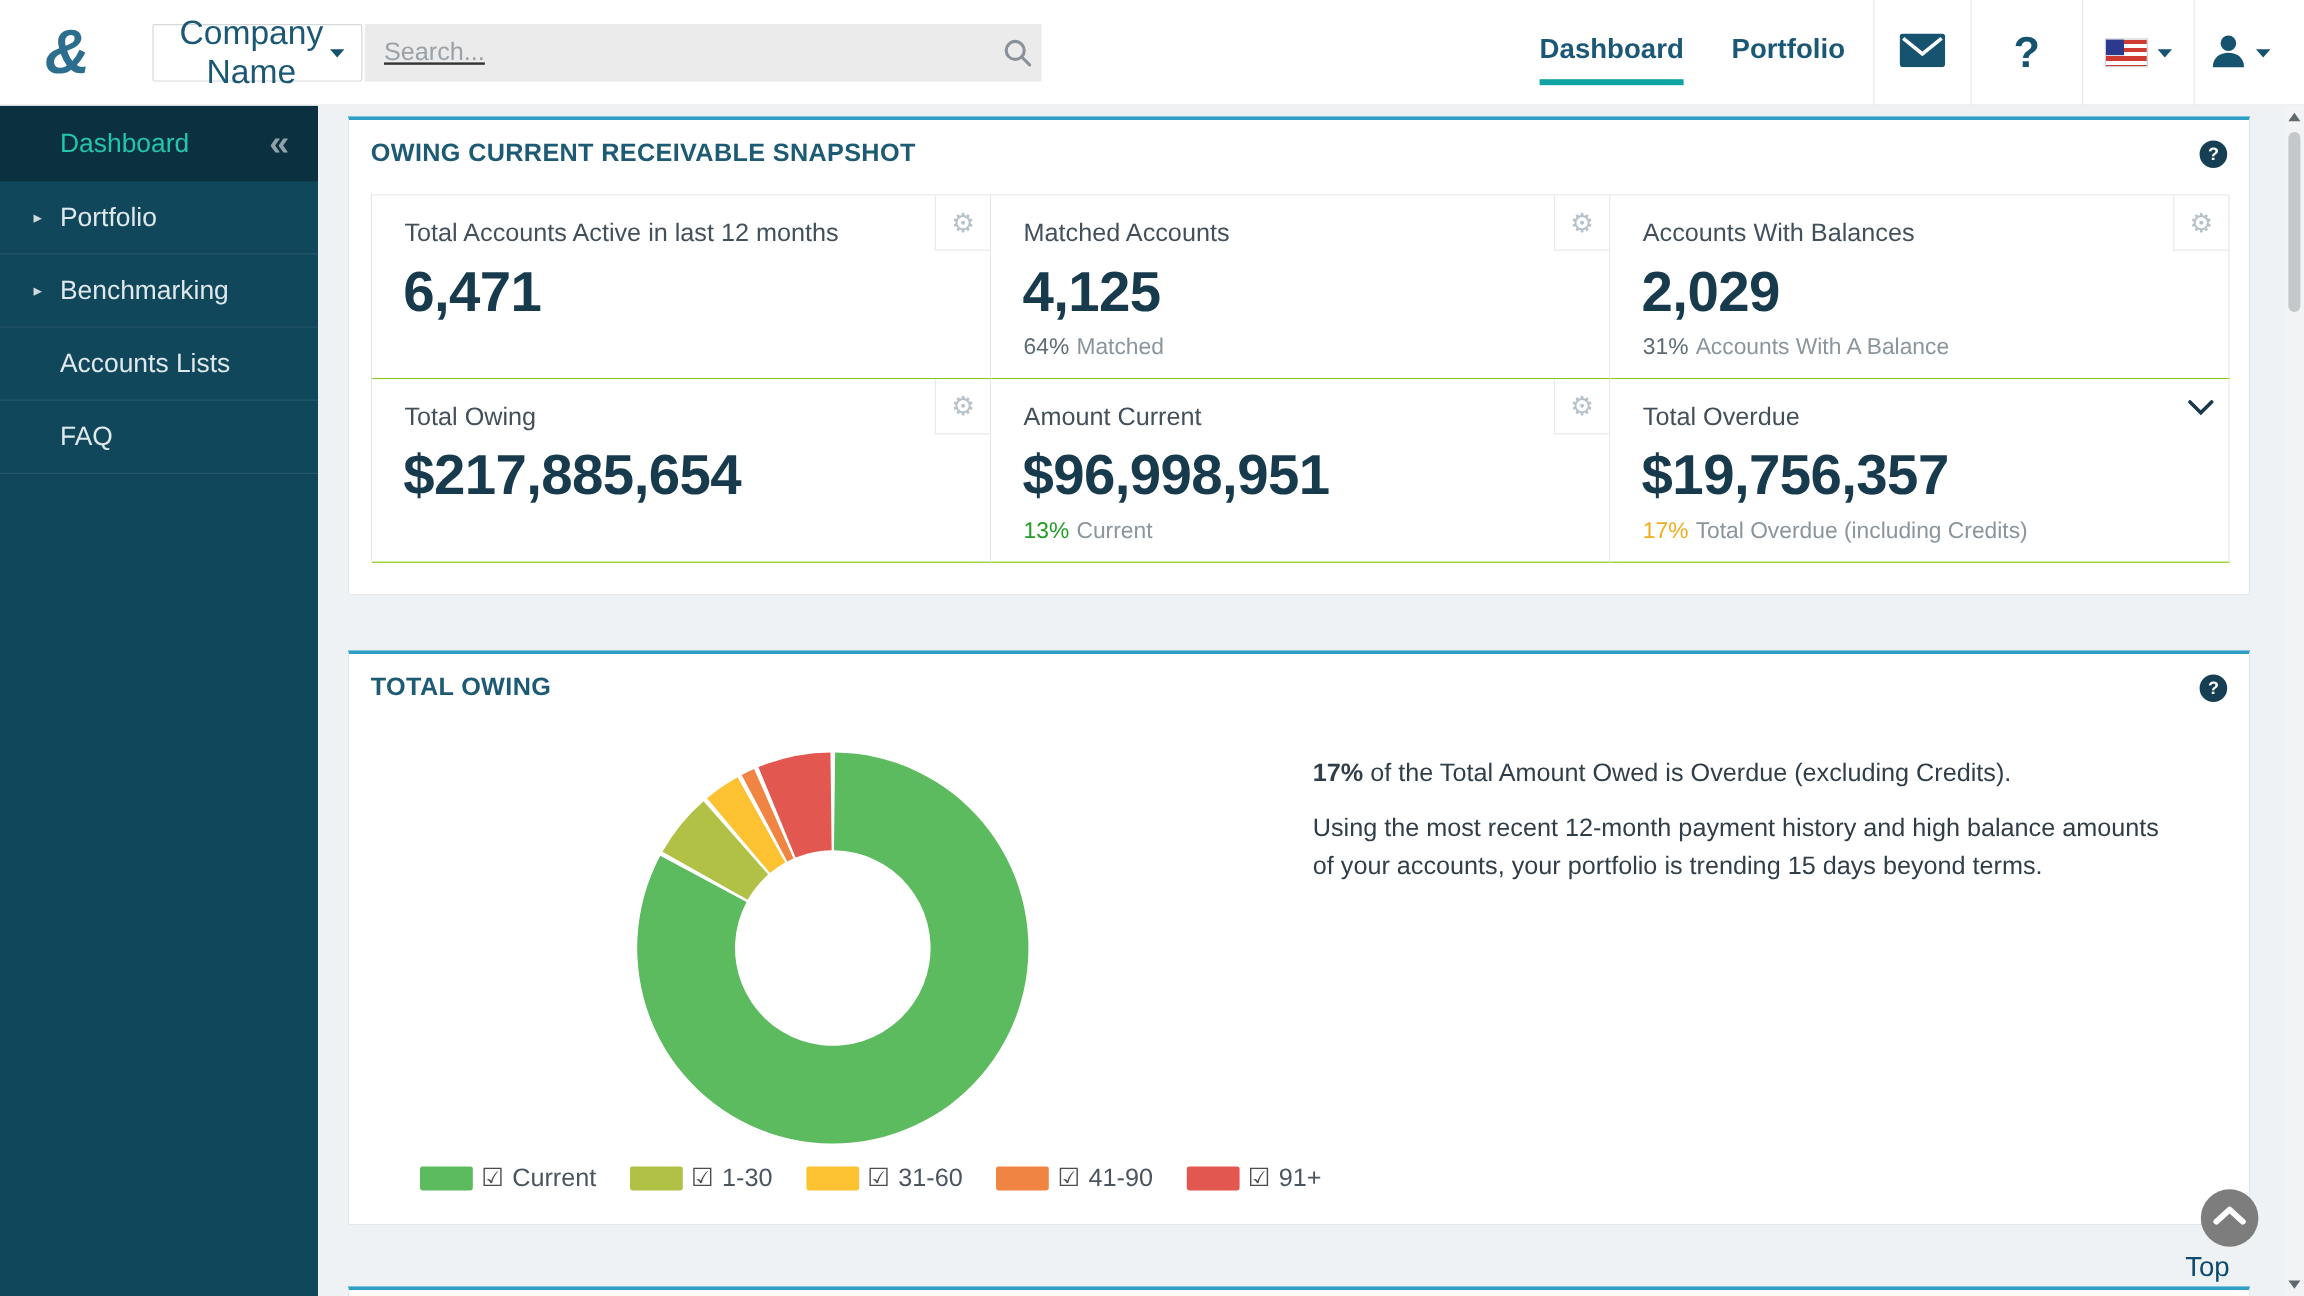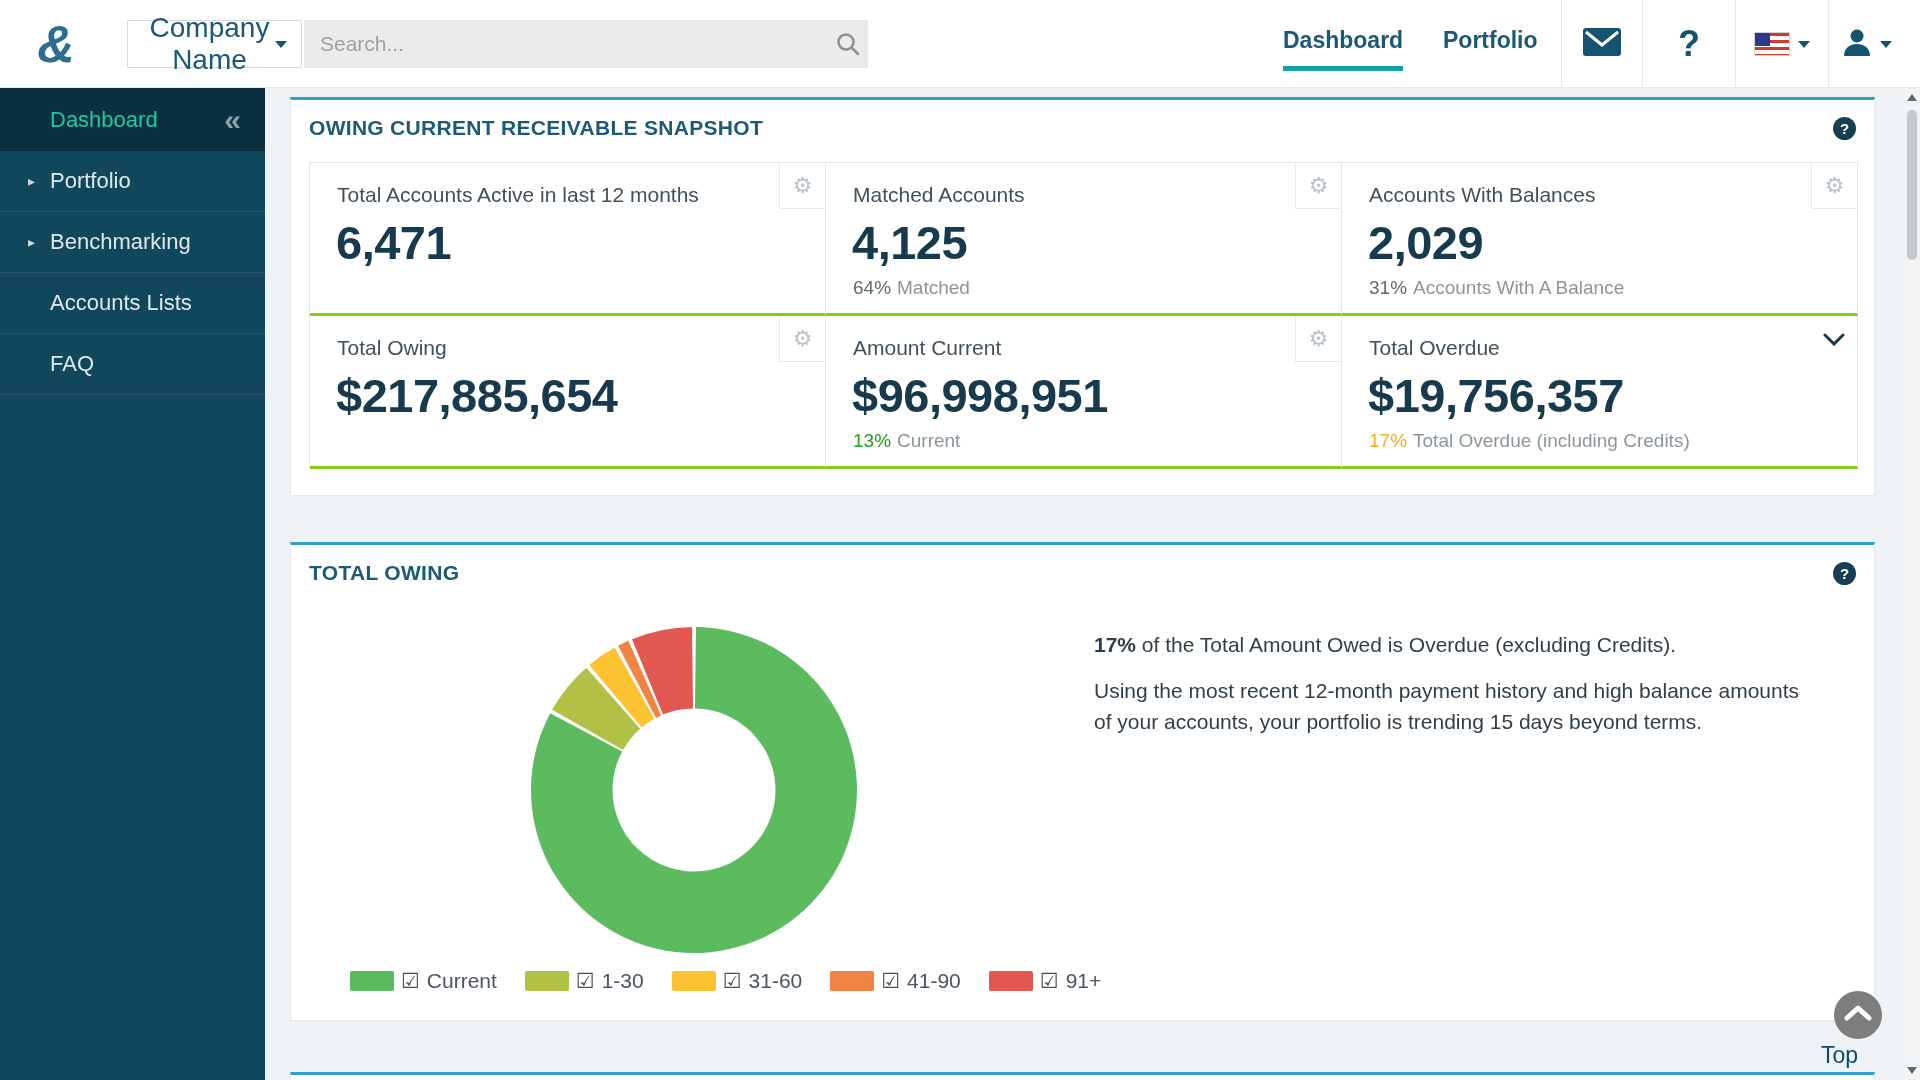--- a/index.html
+++ b/index.html
@@ -6,21 +6,21 @@
   html,body { width:1920px; height:1080px; overflow:hidden; }
   body { font-family:"Liberation Sans","DejaVu Sans",sans-serif; background:#eef2f5; position:relative; }
 
   
   .navbar { position:absolute; left:0; top:0; width:1920px; height:88px; background:#fff; border-bottom:1px solid #e8e8e8; z-index:30; }
   .logo { position:absolute; left:26px; top:12px; width:60px; height:64px; display:flex; align-items:center; justify-content:center; cursor:pointer; }
   .logo span { font-size:52px; font-weight:700; color:#2c6e8e; font-style:italic; }
   .company-btn { position:absolute; left:127px; top:20px; width:175px; height:48px; background:#fff; border:1px solid #d5d9db; border-radius:2px; display:flex; align-items:center; justify-content:space-between; padding:0 14px 0 16px; cursor:pointer; }
   .company-btn .lbl { font-size:28px; color:#1a5876;text-align:center; }
   .searchbox { position:absolute; left:304px; top:20px; width:564px; height:48px; background:#ebebeb; display:flex; align-items:center; }
-  .searchbox input { flex:1; height:100%; background:transparent; border:none; outline:none; font-size:21px; color:#333; padding:0 10px 0 16px; font-family:inherit; }
+  .searchbox input { flex:1; height:100%; background:transparent; border:none; outline:none; font-size:21px; color:#333; padding:0 10px 0 16px; font-family:inherit;text-decoration:underline; }
   .searchbox input::placeholder { color:#9aa2a8; }
   .search-ico { width:40px; height:48px; display:flex; align-items:center; justify-content:center; cursor:pointer; }
   .navlink { position:absolute; top:27px; font-size:23px; font-weight:700; color:#1a5876; text-decoration:none; padding-bottom:12px; border-bottom:5px solid transparent; cursor:pointer; }
   .navlink.active { border-bottom-color:#0fa3a1; }
   .hcell { position:absolute; top:0; height:88px; border-left:1px solid #e8e8e8; display:flex; align-items:center; justify-content:center; cursor:pointer; gap:8px; }
   .qmark { font-size:36px; font-weight:700; color:#16536e; }
   .caret-dn { width:0; height:0; border-left:6px solid transparent; border-right:6px solid transparent; border-top:7px solid #16536e; }
   .flag { position:relative; width:36px; height:24px; background:repeating-linear-gradient(180deg,#cf3a31 0 3.5px,#ffffff 3.5px 7px); border:1px solid #d0d0d0; }
   .flag .canton { position:absolute; left:0; top:0; width:15px; height:13px; background:#2b3a8c; }
 
@@ -34,21 +34,21 @@
   
   .main { position:absolute; left:265px; top:88px; width:1639px; height:992px; background:#eef2f5; }
   .panel { position:absolute; left:25px; width:1585px; background:#fff; border:1px solid #e4e8ea; border-top:3px solid #2f9fc5; }
   .panel-head { display:flex; align-items:center; justify-content:space-between; padding:16px 18px 8px 18px; }
   .panel-title { font-size:21px; font-weight:700; color:#1d5a74; letter-spacing:0.3px; }
   .help-circle { width:23px; height:23px; background:#173f54; border-radius:50%; color:#fff; font-size:15px; font-weight:700; text-align:center; line-height:23px; cursor:pointer; }
 
   
   .panel-snapshot { top:9px; height:399px; }
   .cards { position:absolute; left:18px; top:62px; width:1549px; height:306px; display:grid; grid-template-columns:repeat(3,1fr); grid-template-rows:153px 153px; border-top:1px solid #e3e7ea; border-left:1px solid #e3e7ea; }
-  .card { position:relative; background:#fff; border-right:1px solid #e3e7ea; border-bottom:3px solid #84cc16; }
+  .card { position:relative; background:#fff; border-right:1px solid #e3e7ea; border-bottom:1px solid #84cc16; }
   .card-label { position:absolute; left:27px; top:20px; font-size:21px; color:#41505a; }
   .card-corner { position:absolute; right:0; top:0; width:46px; height:46px; border-left:1px solid #e6eaec; border-bottom:1px solid #e6eaec; display:flex; align-items:center; justify-content:center; font-size:22px; color:#b6c2ca; cursor:pointer; }
   .card-corner.plain { border:none; }
   .card-value { position:absolute; left:26px; top:52px; font-size:47px; font-weight:700; color:#173a4d; letter-spacing:-0.5px; }
   .card-sub { position:absolute; left:27px; bottom:14px; font-size:19px; color:#8b959c; }
   .card-sub .pct { font-weight:400; margin-right:6px; }
   .pct-gray { color:#5c6b74; }
   .pct-green { color:#219d25; }
   .pct-amber { color:#f0ad1e; }
 

